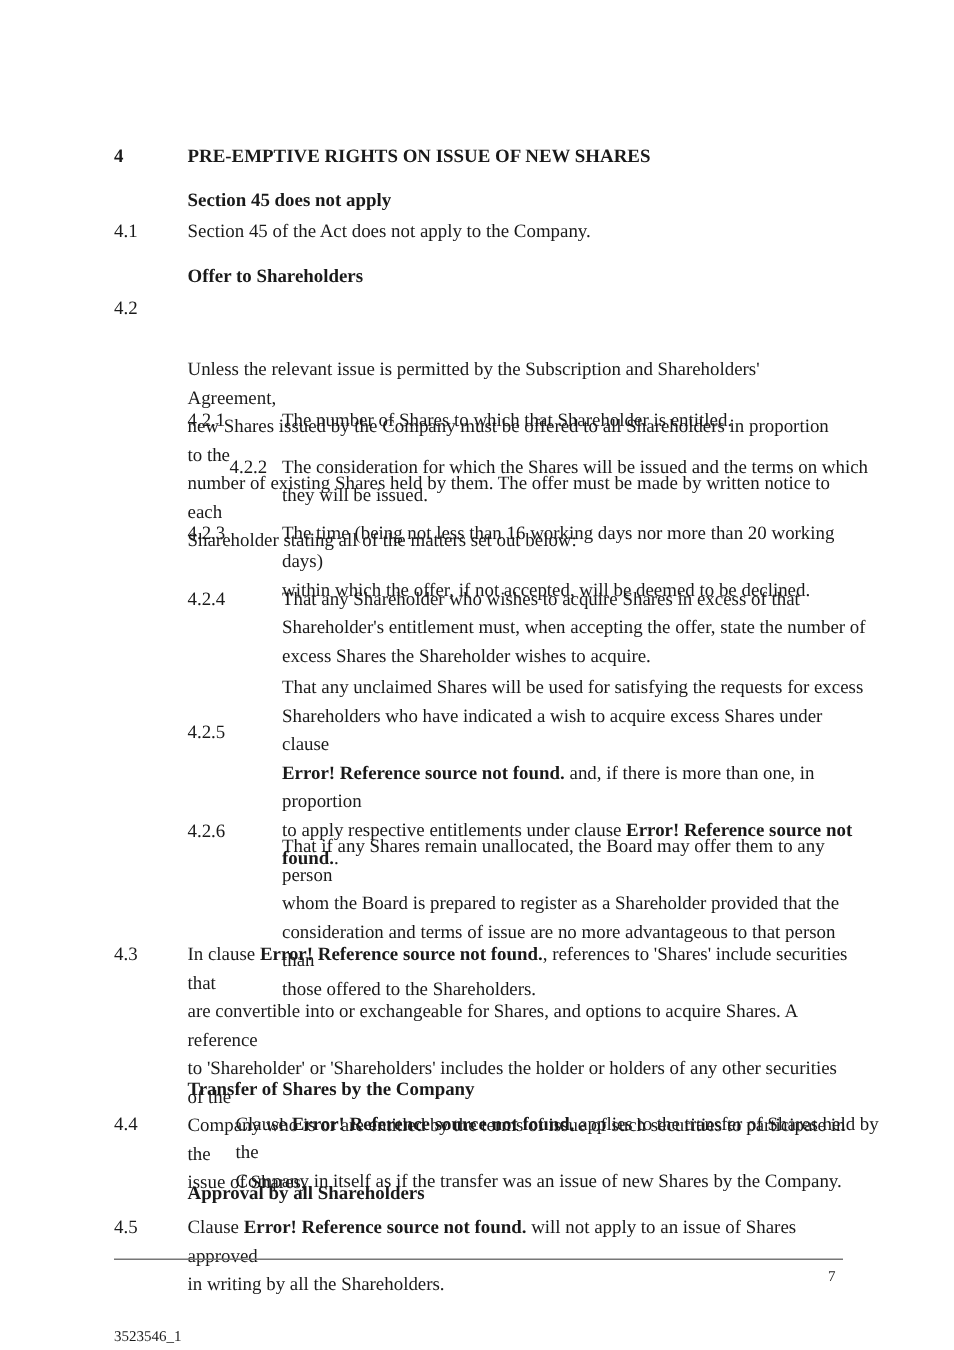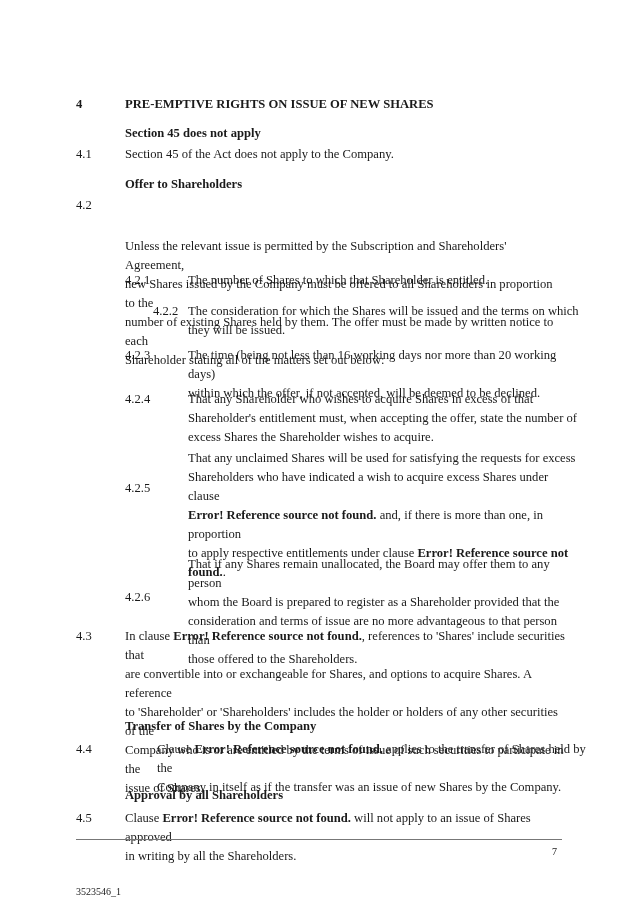--- a/index.html
+++ b/index.html
@@ -65,21 +65,21 @@
 
 <div class="sub-num" style="top:449px;margin-top:30px;">4.2.5</div>
 <div class="sub-body" style="top:449px;">
   <div>That any unclaimed Shares will be used for satisfying the requests for excess</div>
   <div>Shareholders who have indicated a wish to acquire excess Shares under clause</div>
   <div><b>Error! Reference source not found.</b><span> and, if there is more than one, in proportion</span></div>
   <div><span>to apply respective entitlements under clause </span><b>Error! Reference source not</b></div>
   <div><b>found.</b><span>.</span></div>
 </div>
 
-<div class="sub-num" style="top:588px;text-align:right;">4.2.6</div>
+<div class="sub-num" style="top:545px;text-align:right;">4.2.6</div>
 <div class="sub-body" style="top:555px;">
   <div>That if any Shares remain unallocated, the Board may offer them to any person</div>
   <div>whom the Board is prepared to register as a Shareholder provided that the</div>
   <div>consideration and terms of issue are no more advantageous to that person than</div>
   <div>those offered to the Shareholders.</div>
 </div>
 
 <div class="num" style="top:627px;">4.3</div>
 <div class="body-col" style="top:627px; width:445px;font-family:Liberation Serif, serif;">
   <div><span>In clause </span><b>Error! Reference source not found.</b><span>, references to 'Shares' include securities that</span></div>

